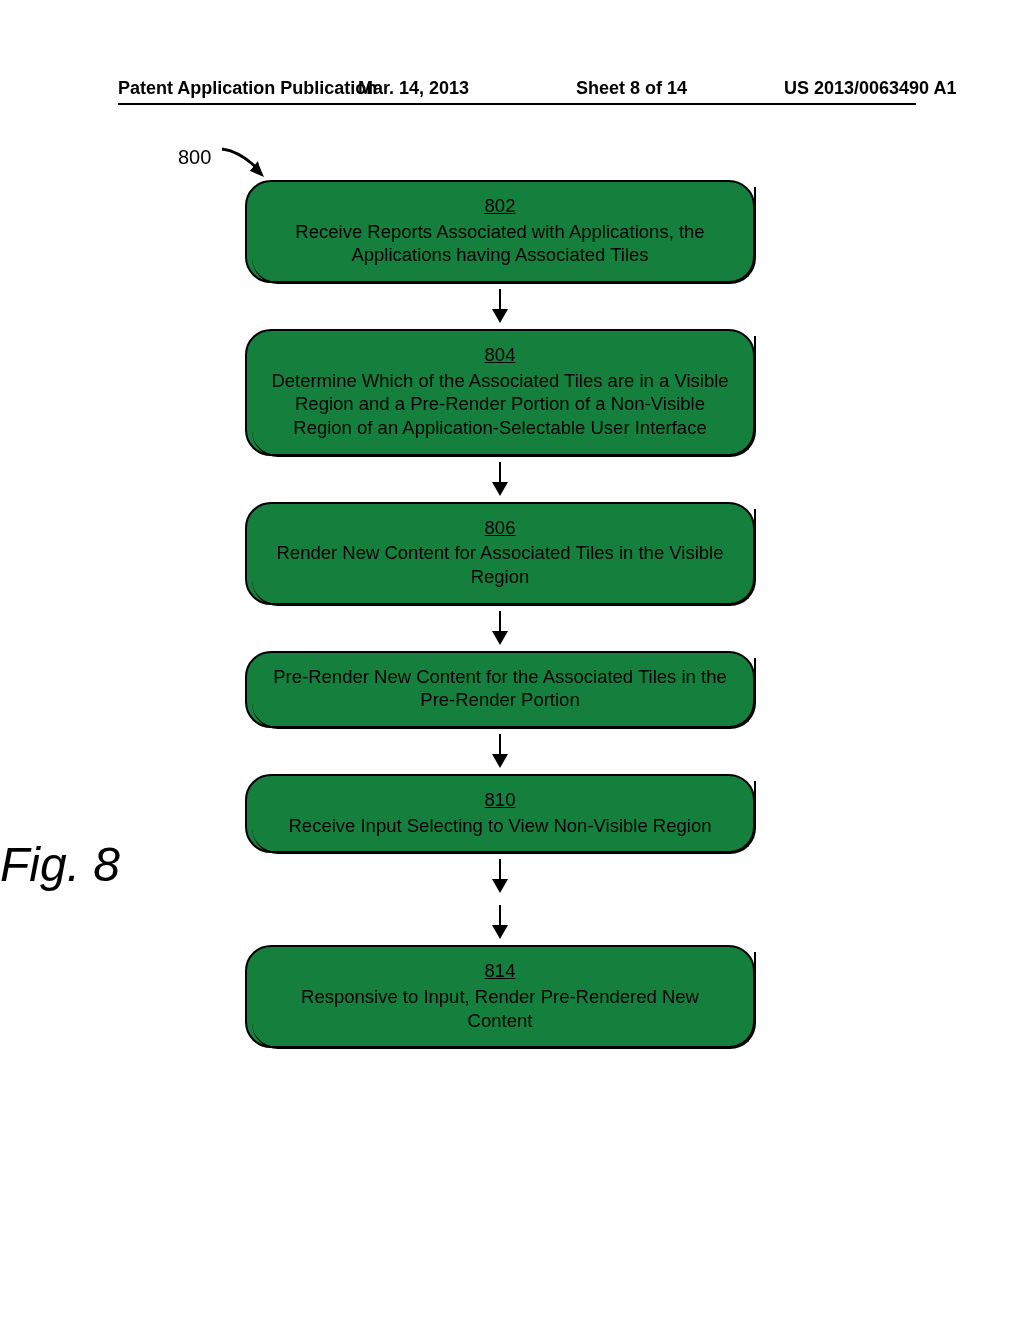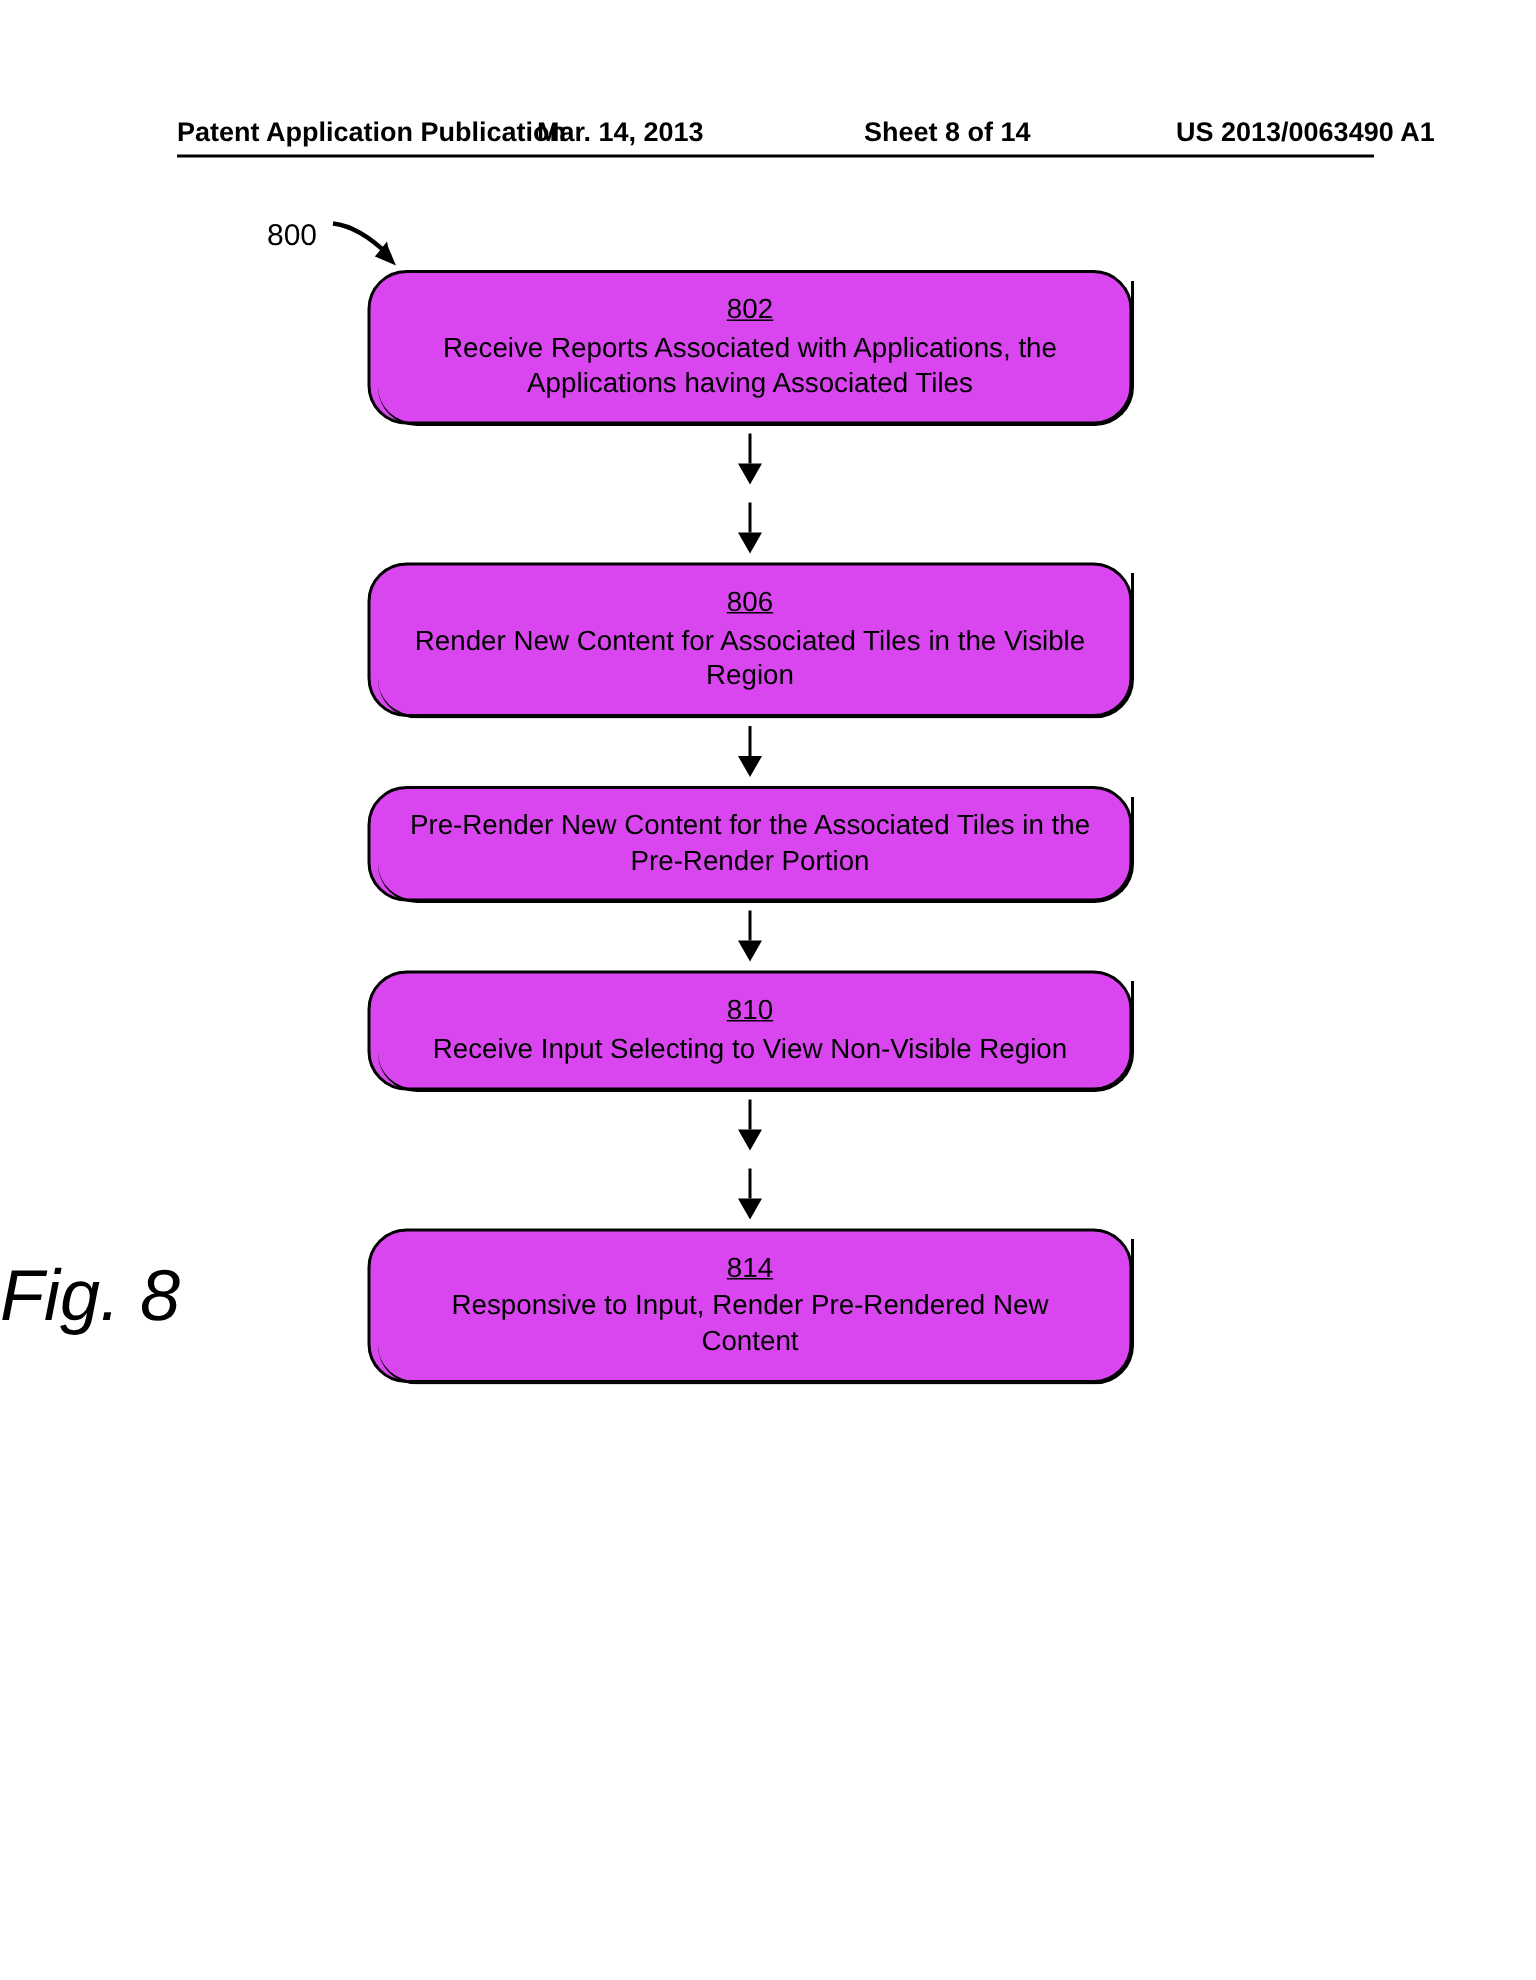--- a/index.html
+++ b/index.html
@@ -65,21 +65,21 @@
   }
   .box {
     position: relative;
     width: 510px;
     border: 2.5px solid #000;
     border-radius: 26px;
     text-align: center;
     padding: 12px 22px 14px 22px;
     font-size: 18.5px;
     line-height: 1.28;
-    background: #d946ef;
+    background: #15803d;
   }
   
   .box::after {
     content: "";
     position: absolute;
     top: 5px; left: 5px; right: -3px; bottom: -3px;
     border: 2.5px solid #000;
     border-top: none;
     border-left: none;
     border-radius: 0 0 26px 26px;
@@ -144,20 +144,24 @@
 
     <div class="box">
       <span class="num">802</span>
       <span>Receive Reports Associated with Applications, the Applications having Associated Tiles</span>
     </div>
     <div class="arrow">
         <div class="shaft"></div>
         <div class="head"></div>
       </div>
 
+    <div class="box">
+      <span class="num">804</span>
+      <span>Determine Which of the Associated Tiles are in a Visible Region and a Pre-Render Portion of a Non-Visible Region of an Application-Selectable User Interface</span>
+    </div>
     <div class="arrow">
         <div class="shaft"></div>
         <div class="head"></div>
       </div>
 
     <div class="box">
       <span class="num">806</span>
       <span>Render New Content for Associated Tiles in the Visible Region</span>
     </div>
     <div class="arrow">

